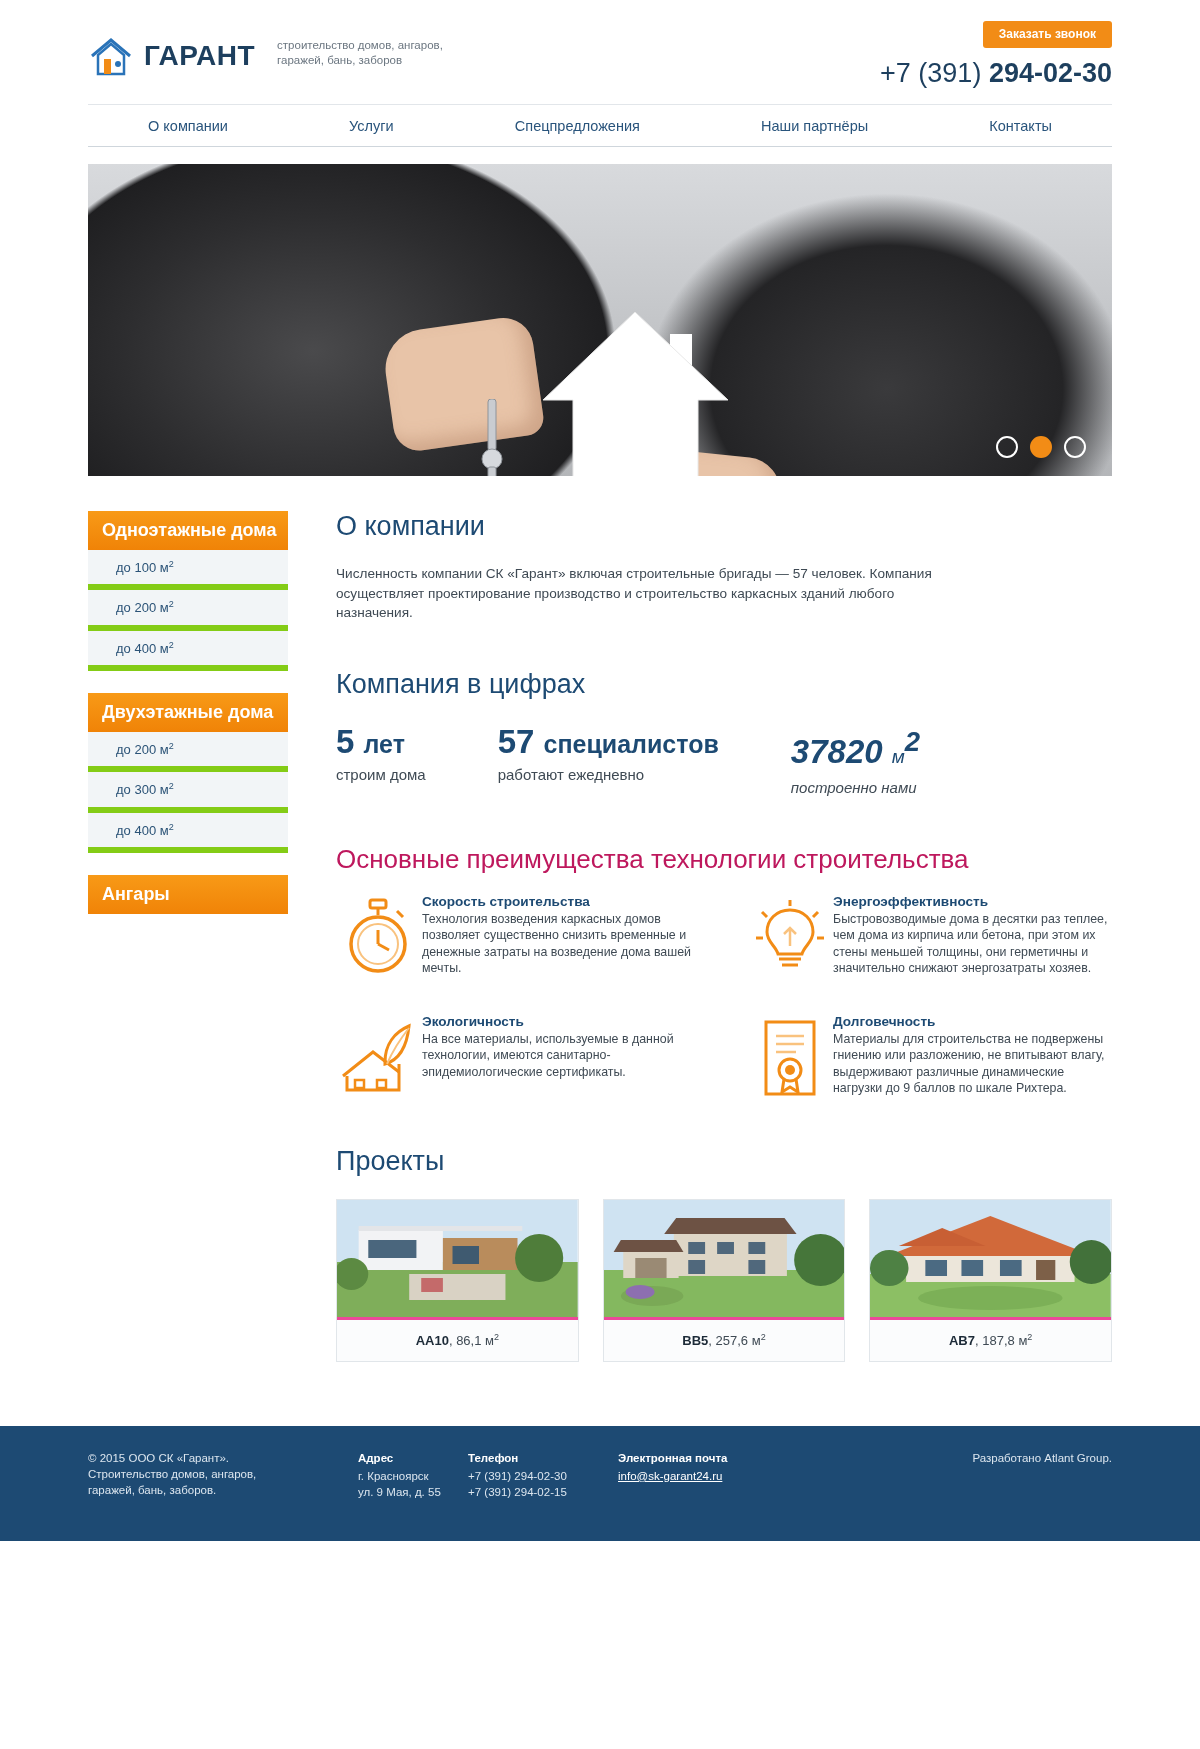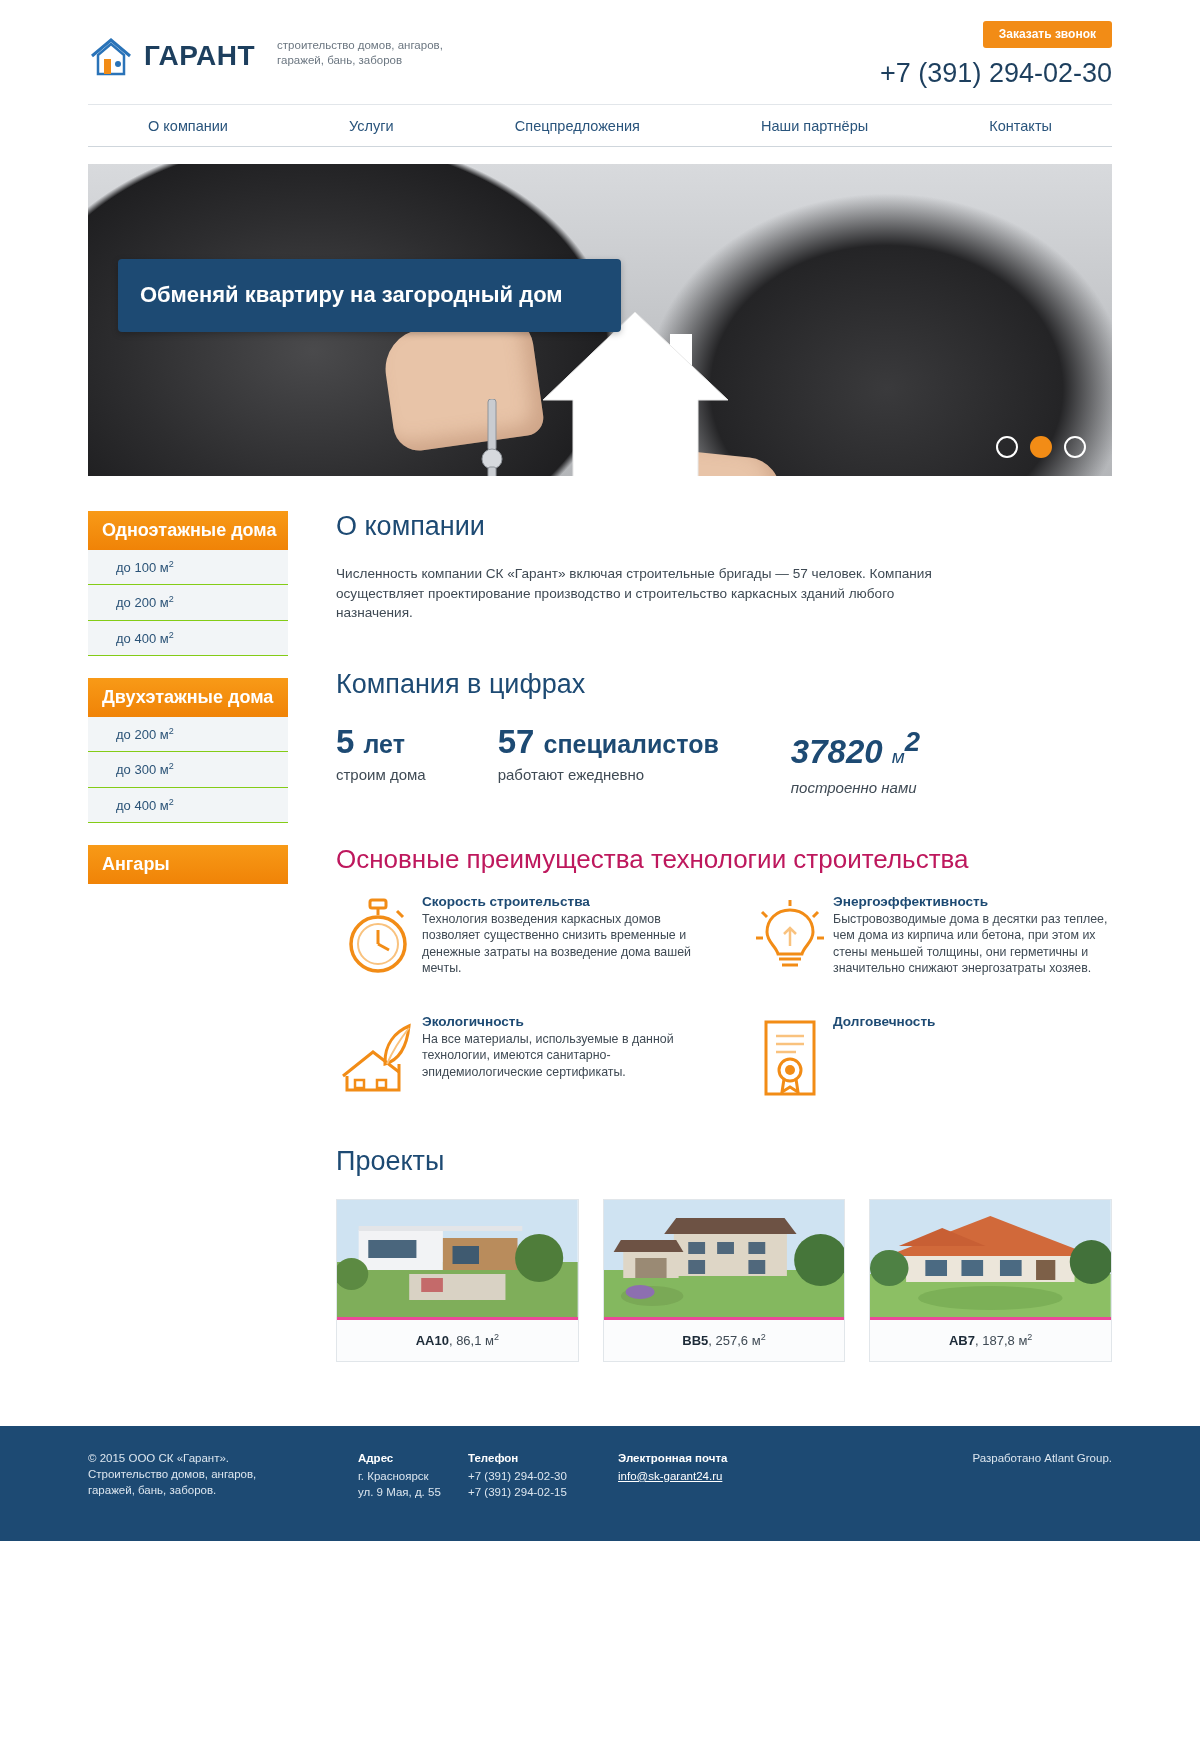--- a/index.html
+++ b/index.html
@@ -66,21 +66,21 @@
     right: 0;
     top: -13px;
     white-space: nowrap;
   }
   .phone {
     margin-top: 24px;
     font-size: 27px;
     color: #1d3f5e;
     white-space: nowrap;
   }
-  .phone b { font-weight: normal; }
+  .phone b { font-weight: bold; }
   .phone .code { font-weight: normal; }
   
   .nav {
     margin: 0 88px;
     border-top: 1px solid #e2e6ea;
     border-bottom: 1px solid #cfd6dc;
     display: flex;
     justify-content: space-between;
     padding: 0 60px;
     height: 43px;
@@ -172,21 +172,21 @@
     background: #f5910f;
     background: linear-gradient(180deg,#f89a17 0%, #f08307 100%);
     color: #ffffff;
     font-size: 18px;
     font-weight: bold;
     padding: 9px 0 9px 14px;
     cursor: pointer;
   }
   .side-item {
     background: #f2f5f7;
-    border-bottom: 1px solid #84cc16;
+    border-bottom: 6px solid #84cc16;
     color: #2b5377;
     font-size: 13px;
     padding: 9px 0 9px 28px;
     cursor: pointer;
   }
   .side-item sup { font-size: 9px; }
   .main { flex: 1; padding-left: 48px; }
   h2.sec {
     font-size: 27px;
     color: #1d4a73;
@@ -350,21 +350,20 @@
         <rect x="15" y="96" width="6" height="5" fill="#c9ccd1" stroke="#8e9399"></rect>
       </svg>
     </span>
     <span class="hero-house">
       <svg width="195" height="255" viewBox="0 0 195 255">
         <polygon points="97,8 190,96 160,96 160,210 35,210 35,96 5,96" fill="#ffffff"></polygon>
         <rect x="132" y="30" width="22" height="44" fill="#ffffff"></rect>
         <polygon points="97,8 190,96 160,96 160,210 35,210 35,96 5,96" fill="none" stroke="#e8e8e8" stroke-width="1"></polygon>
       </svg>
     </span>
-    <div class="hero-caption">Обменяй квартиру на загородный дом</div>
     <div class="hero-dots">
       <span></span>
       <span class="active"></span>
       <span></span>
     </div>
   </div>
 
   <div class="content">
 
     <div class="sidebar">
@@ -492,20 +491,21 @@
               <line x1="22" y1="18" x2="50" y2="18" stroke="#f9c27e" stroke-width="2.5"></line>
               <line x1="22" y1="26" x2="50" y2="26" stroke="#f9c27e" stroke-width="2.5"></line>
               <line x1="22" y1="34" x2="42" y2="34" stroke="#f9c27e" stroke-width="2.5"></line>
               <circle cx="36" cy="52" r="11" fill="none" stroke="#f28c16" stroke-width="3"></circle>
               <path d="M30 61 L28 74 L36 69 L44 74 L42 61" fill="none" stroke="#f28c16" stroke-width="3"></path>
               <circle cx="36" cy="52" r="5" fill="#f28c16"></circle>
             </svg>
           </div>
           <div class="adv-body">
             <div class="adv-title">Долговечность</div>
+            <div class="adv-text">Материалы для строительства не подвержены гниению или разложению, не впитывают влагу, выдерживают различные динамические нагрузки до 9 баллов по шкале Рихтера.</div>
           </div>
         </div>
 
       </div>
 
       <h2 class="sec2">Проекты</h2>
       <div class="projects-grid">
 
         <div class="proj">
           <div class="proj-img">

